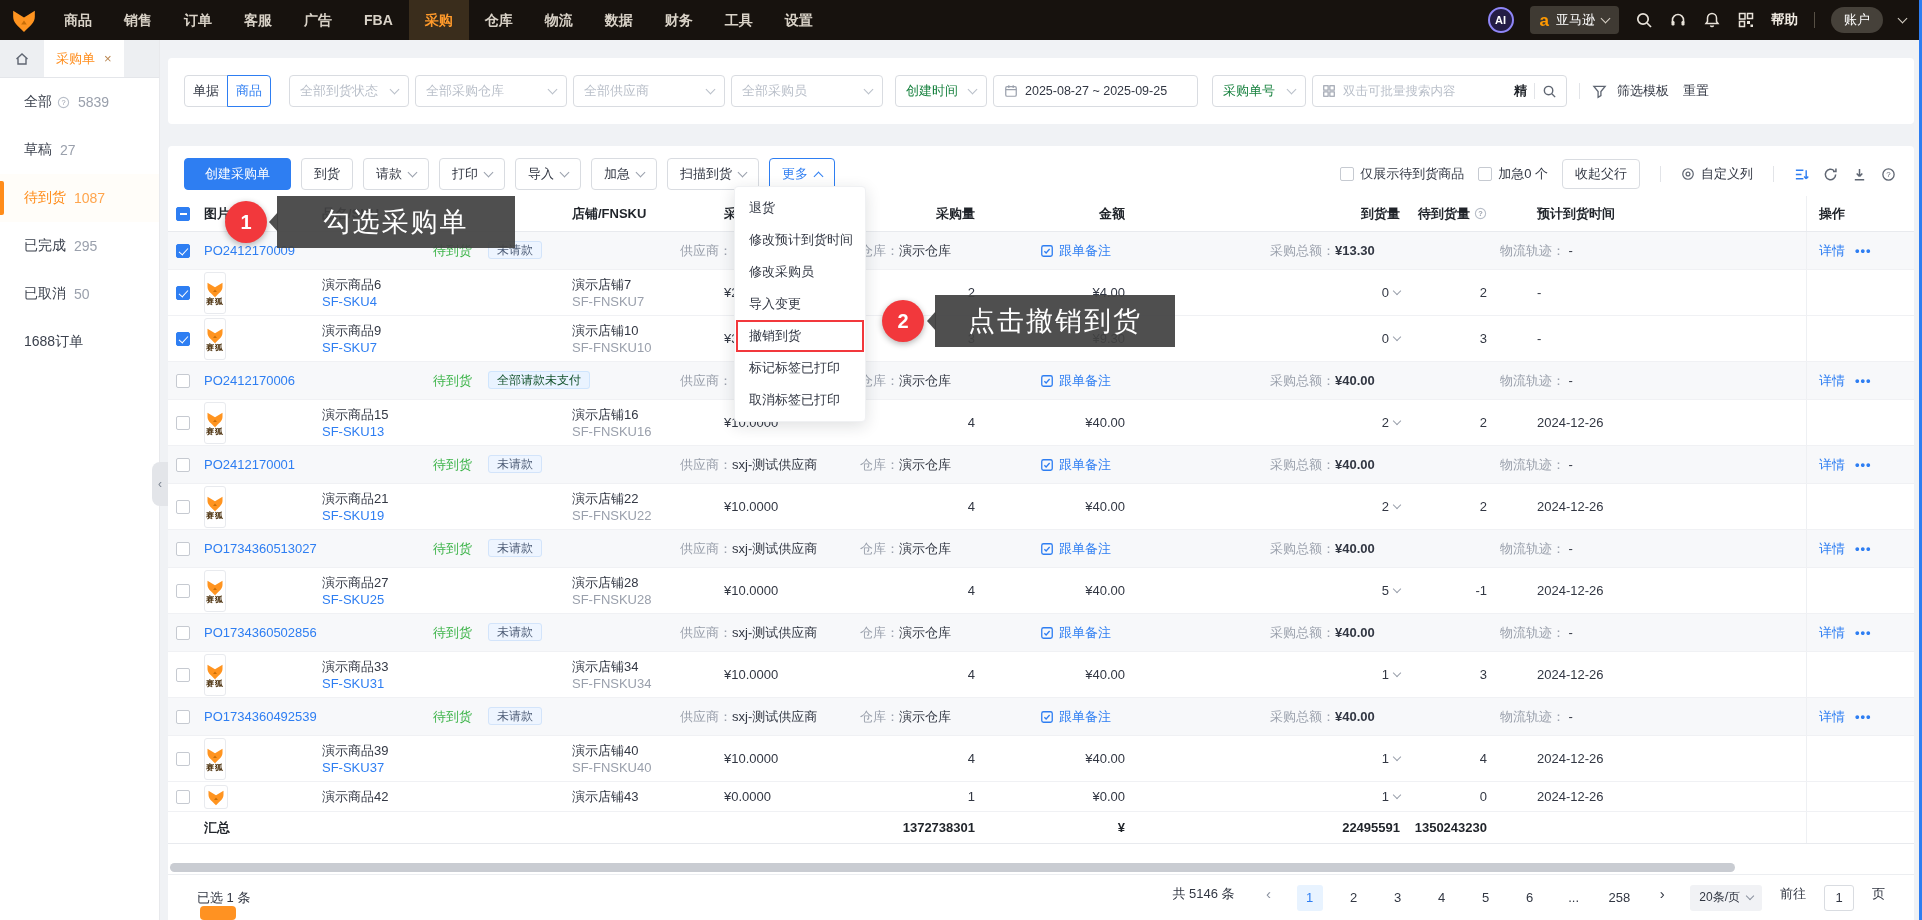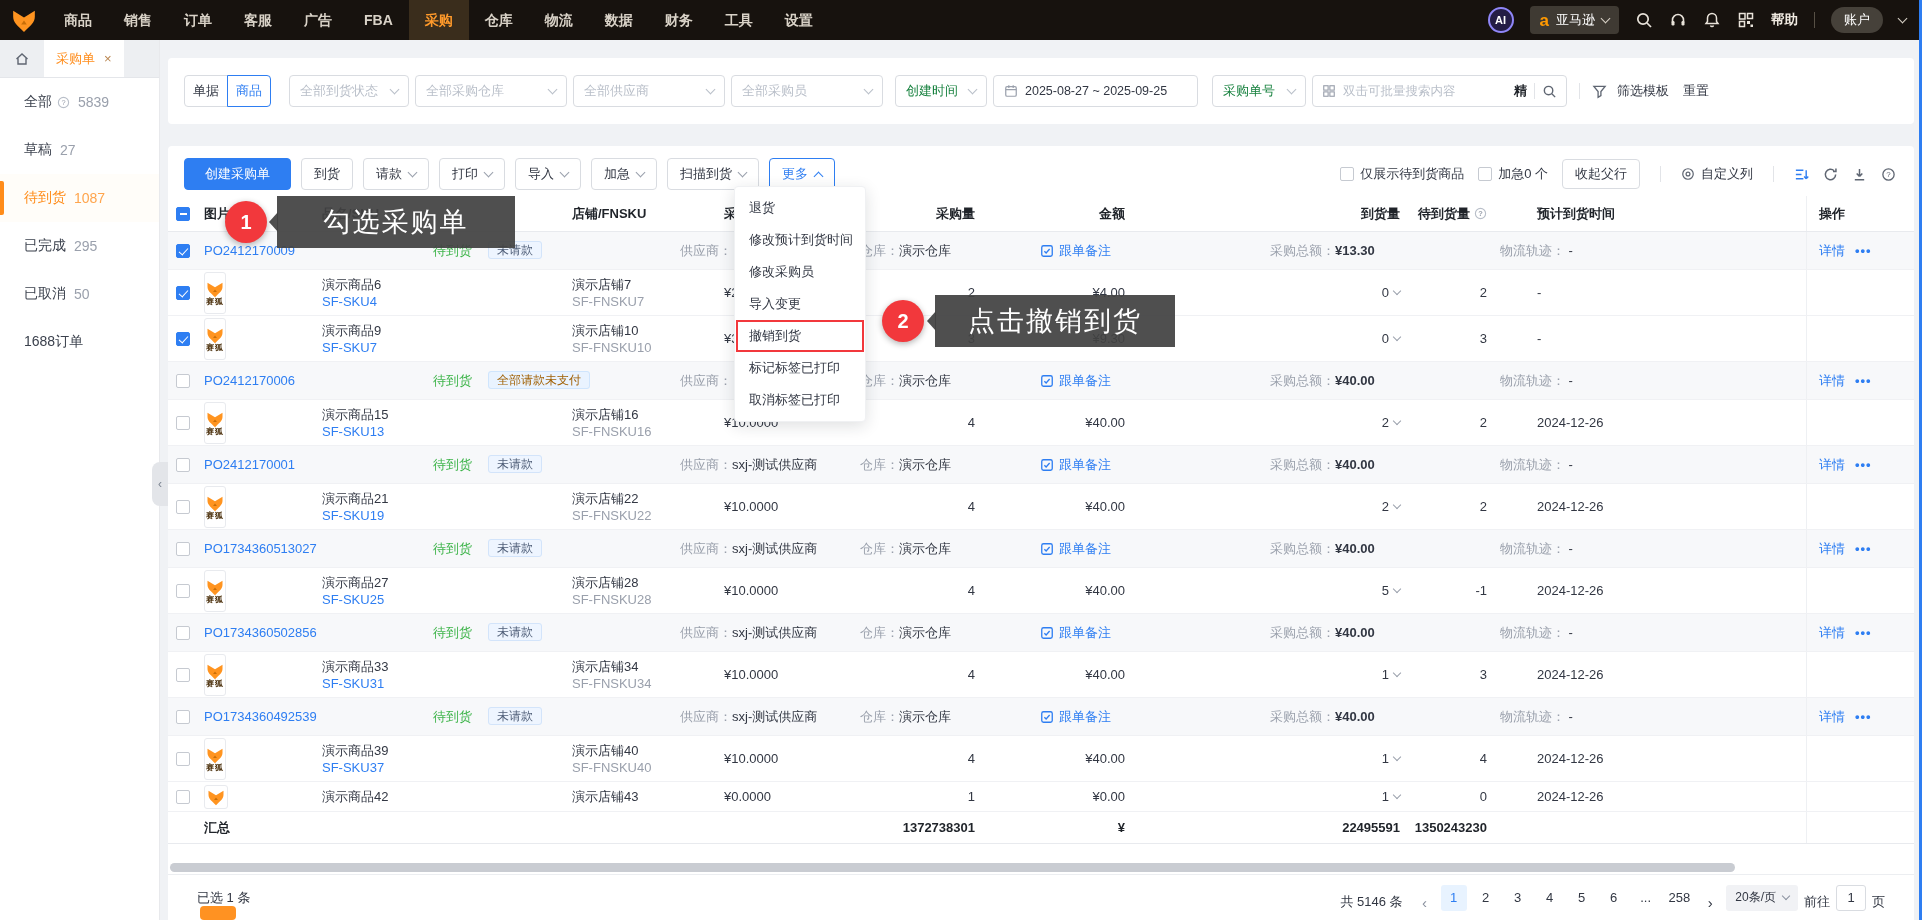--- a/index.html
+++ b/index.html
@@ -83,37 +83,37 @@
   .thead,.p-row,.sum-row{display:grid;grid-template-columns:28px 118px 250px 152px 152px 99px 150px 275px 87px 1fr 84px;align-items:center;padding:0 24px 0 8px}
   .thead{height:36px;font-weight:bold;color:#1f2329;border-bottom:1px solid #e8eaee;margin-top:6px}
   .thead>div{white-space:nowrap}
   .po-row{display:grid;grid-template-columns:28px 229px 55px 192px 180px 180px 230px 230px 1fr 84px;align-items:center;padding:0 24px 0 8px;background:#f7f8fa;height:38px;border-bottom:1px solid #f0f1f4}
   .p-row{height:46px;border-bottom:1px solid #f0f1f4}
   .p-row.compact{height:30px}
   .ops{border-left:1px solid #eef0f3;height:100%;display:flex;align-items:center;gap:10px;padding-left:12px}
   .eta{padding-left:50px}
   .st{color:#3eb44a}
   .tag{background:#eef5ff;border:1px solid #d3e4fa;color:#51607a;font-size:12px;padding:1px 8px;border-radius:3px;white-space:nowrap}
-  .tag.tblue{color:#a16207;background:#e9f3ff;border-color:#cfe5fd}
+  .tag.tblue{color:#14532d;background:#e9f3ff;border-color:#cfe5fd}
   .pimg{width:22px;height:42px;border:1px solid #e8eaee;border-radius:3px;display:flex;flex-direction:column;align-items:center;justify-content:center;background:#fff;gap:0}
   .pimg .brand{font-size:8px;color:#4a2f0b;font-weight:bold;letter-spacing:1px;line-height:8px}
   .pimg.small{width:24px;height:24px}
   .l1{color:#323743;line-height:17px}
   .l2{line-height:17px}
   .arr-cell{display:flex;align-items:center;justify-content:flex-end;gap:5px}
   .arr-cell .cvd{color:#9aa0ac;width:6px;height:6px}
   .dots{color:#2e7ef2;font-weight:bold;letter-spacing:1px;cursor:pointer}
   .sum-row{height:32px;font-weight:bold;color:#1f2329;border-bottom:1px solid #e8eaee}
   .note-link{display:flex;align-items:center;gap:5px}
 
   
   .hscroll{position:absolute;left:2px;right:2px;bottom:48px;height:9px}
   .hthumb{width:1565px;height:9px;background:#c9ccd2;border-radius:5px;cursor:pointer}
   .footer{position:absolute;left:0;right:0;bottom:0;height:46px;border-top:1px solid #eceef1;display:flex;align-items:center;padding:0 29px;background:#fff}
-  .pg{margin-left:auto;display:flex;align-items:flex-end;gap:6px}
+  .pg{margin-left:auto;display:flex;align-items:flex-start;gap:18px}
   .pg-item{min-width:26px;height:26px;border-radius:3px;display:flex;align-items:center;justify-content:center;color:#323743;cursor:pointer;padding:0 4px}
   .pg-item.active{background:#e8f3ff;color:#2e7ef2}
   .pg-arrow{color:#8a919f;cursor:pointer;min-width:20px;text-align:center;font-size:15px}
   .per-pill{height:26px;background:#f1f2f5;border-radius:3px;display:flex;align-items:center;gap:7px;padding:0 9px;font-size:12px;cursor:pointer}
   .per-pill .cvd{color:#8a919f;width:6px;height:6px}
   .goto-box{width:30px;height:26px;border:1px solid #d9dce1;border-radius:3px;display:flex;align-items:center;justify-content:center;background:#fff}
 
   
   .more-menu{position:absolute;left:734px;top:186px;width:132px;background:#fff;border-radius:4px;box-shadow:0 4px 16px rgba(31,35,41,.14);border:1px solid #f0f1f3;padding:5px 0;z-index:40}
   .menu-item{height:32px;display:flex;align-items:center;padding:0 14px;font-size:13px;color:#323743;cursor:pointer;position:relative;white-space:nowrap}

